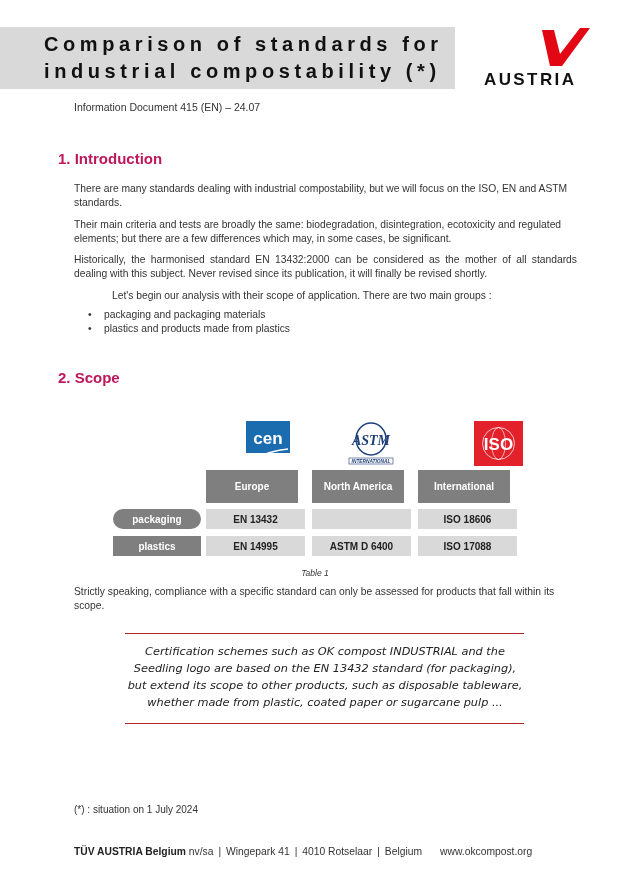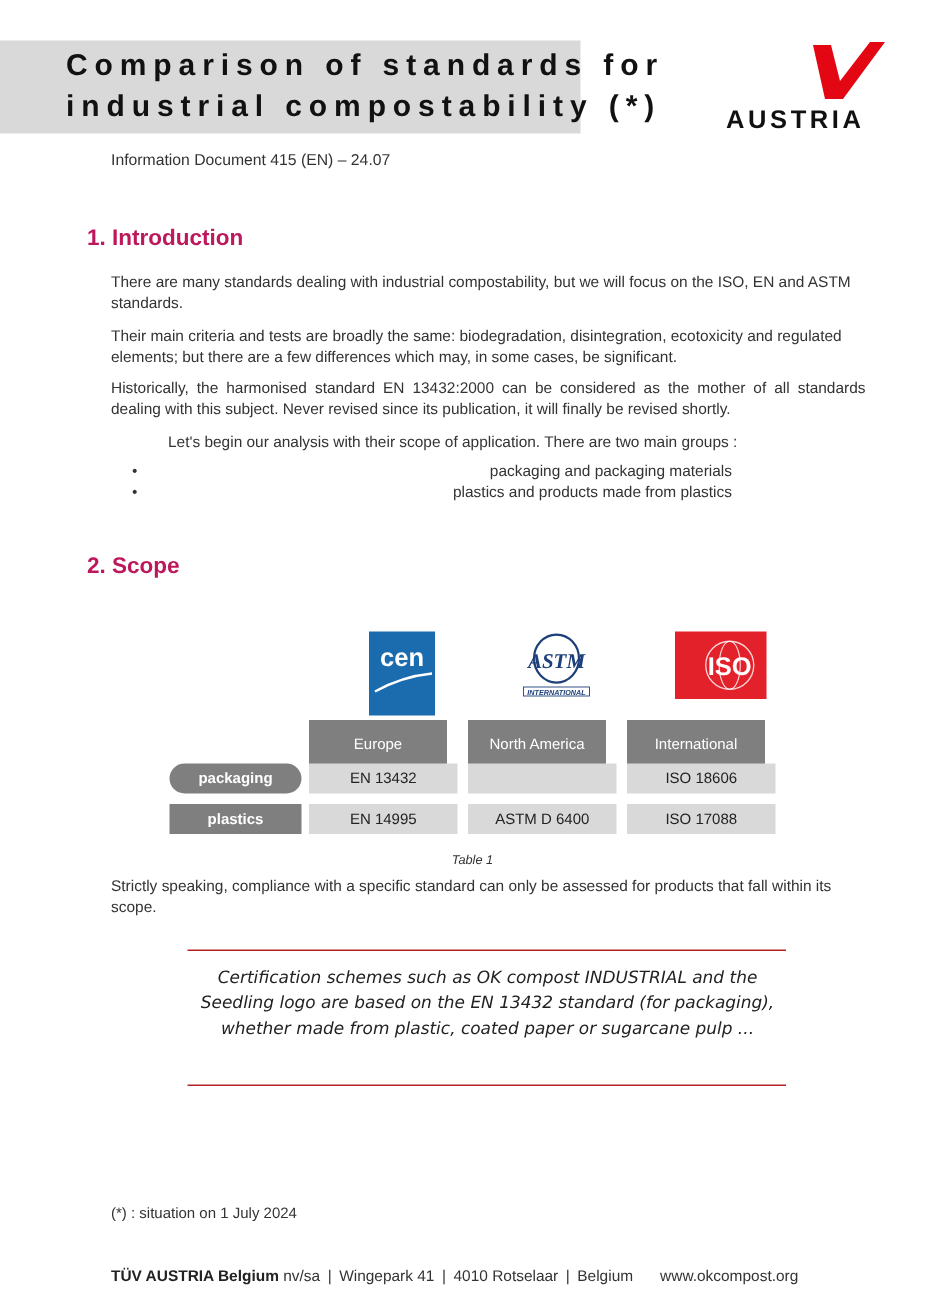--- a/index.html
+++ b/index.html
@@ -2,21 +2,21 @@
 <html><head>
 <meta charset="utf-8">
 <style>
   html, body { margin: 0; padding: 0; }
   body {
     width: 630px; height: 872px; background: #ffffff; position: relative; overflow: hidden;
     font-family: "DejaVu Sans", sans-serif; color: #222;
   }
   .abs { position: absolute; }
   .title-band {
-    left: 0; top: 27px; width: 387px; height: 62px; background: #d9d9d9;
+    left: 0; top: 27px; width: 455px; height: 62px; background: #d9d9d9;
   }
   .title-line {
     position: absolute; left: 44px; font-family: "Liberation Sans", sans-serif; font-weight: bold;
     font-size: 20px; letter-spacing: 4.6px; color: #111; white-space: nowrap;
   }
   .title-line.l1 { top: 6px; }
   .title-line.l2 { top: 33px; }
   .logo { left: 480px; top: 24px; width: 112px; height: 66px; }
   .logo-tuv {
     position: absolute; left: 2px; top: 0; font-family: "Liberation Sans", sans-serif;
@@ -29,28 +29,28 @@
   .docinfo { left: 74px; top: 101px; font-family: "Liberation Sans", sans-serif; font-size: 10.5px; color: #333; }
   .h1 {
     left: 58px; font-family: "Liberation Sans", sans-serif; font-weight: bold; font-size: 15px; color: #be185d;
   }
   .para {
     left: 74px; width: 503px; font-family: "Liberation Sans", sans-serif; font-size: 10.3px;
     line-height: 14px; color: #333; margin: 0;
   }
   .para.justify { text-align: justify; }
   .bullets { left: 88px; width: 400px; margin: 0; padding: 0; list-style: none;
-    font-family: "Liberation Sans", sans-serif; font-size: 10.3px; line-height: 14px; color: #333; text-align: right; }
+    font-family: "Liberation Sans", sans-serif; font-size: 10.3px; line-height: 14px; color: #333; }
   .bullets li { position: relative; padding-left: 16px; }
   .bullets li::before { content: "\2022"; position: absolute; left: 0; top: 0; }
   .cell {
     position: absolute; display: flex; align-items: center; justify-content: center;
-    font-family: "Liberation Sans", sans-serif; font-size: 10px;
+    font-family: "Liberation Sans", sans-serif; font-size: 10px; font-weight: bold;
   }
-  .cell.head { background: #7f7f7f; color: #fff; font-weight: normal; height: 33px; top: 480px; width: 92px; }
+  .cell.head { background: #7f7f7f; color: #fff; font-weight: bold; height: 33px; top: 470px; width: 92px; }
   .cell.rowlab { background: #7f7f7f; color: #fff; font-weight: bold; left: 113px; width: 88px; height: 20px; }
   .cell.val { background: #d9d9d9; color: #222; width: 99px; height: 20px; }
   .caption { left: 0; width: 630px; top: 568px; text-align: center; font-family: "Liberation Sans", sans-serif; font-style: italic; font-size: 8.5px; color: #333; }
   .quote-rule { left: 125px; width: 399px; height: 1px; background: #b22222; }
   .quote {
     left: 110px; width: 430px; top: 643px; text-align: center; font-family: "DejaVu Sans", sans-serif;
     font-style: italic; font-size: 11.3px; line-height: 17px; color: #222; margin: 0;
   }
   .footnote { left: 74px; top: 804px; font-family: "Liberation Sans", sans-serif; font-size: 10px; color: #333; }
   .footer { left: 74px; top: 846px; font-family: "Liberation Sans", sans-serif; font-size: 10.3px; color: #333; white-space: nowrap; }
@@ -80,35 +80,35 @@
 <p class="abs para" style="top:218px;">Their main criteria and tests are broadly the same: biodegradation, disintegration, ecotoxicity and regulated elements; but there are a few differences which may, in some cases, be significant.</p>
 <p class="abs para justify" style="top:253px;">Historically, the harmonised standard EN 13432:2000 can be considered as the mother of all standards dealing with this subject. Never revised since its publication, it will finally be revised shortly.</p>
 <p class="abs para" style="top:289px;margin-left:38px;">Let's begin our analysis with their scope of application. There are two main groups :</p>
 <ul class="abs bullets" style="top:308px;">
   <li>packaging and packaging materials</li>
   <li>plastics and products made from plastics</li>
 </ul>
 
 <div class="abs h1" style="top:369px;">2. Scope</div>
 
-<div class="abs" style="left:246px;top:421px;width:44px;height:56px;background:#1b6cae;">
+<div class="abs" style="left:246px;top:421px;width:44px;height:32px;background:#1b6cae;">
   <svg width="44" height="44" viewBox="0 0 44 44">
     <text x="22" y="23" text-anchor="middle" fill="#fff" font-family="Liberation Sans, sans-serif" font-weight="bold" font-size="17">cen</text>
     <path d="M4 40 Q22 30 42 28" stroke="#fff" stroke-width="1.6" fill="none"></path>
   </svg>
 </div>
 <div class="abs" style="left:347px;top:420px;width:48px;height:47px;font-style:italic;">
   <svg width="48" height="47" viewBox="0 0 48 47">
     <ellipse cx="24" cy="19" rx="15" ry="16" fill="none" stroke="#1d3f7a" stroke-width="1.5"></ellipse>
     <text x="24" y="25" text-anchor="middle" fill="#1d3f7a" font-family="Liberation Serif, serif" font-weight="bold" font-size="14">ASTM</text>
     <rect x="2" y="38" width="44" height="6" fill="#fff" stroke="#1d3f7a" stroke-width="0.6"></rect>
     <text x="24" y="43" text-anchor="middle" fill="#1d3f7a" font-family="Liberation Sans, sans-serif" font-weight="bold" font-size="4.8">INTERNATIONAL</text>
   </svg>
 </div>
-<div class="abs" style="left:450px;top:421px;width:49px;height:45px;background:#e3212a;padding-left:12px;">
+<div class="abs" style="left:474px;top:421px;width:49px;height:45px;background:#e3212a;">
   <svg width="49" height="45" viewBox="0 0 49 45">
     <circle cx="24.5" cy="22.5" r="16" fill="none" stroke="#fff" stroke-width="0.9" opacity="0.8"></circle>
     <ellipse cx="24.5" cy="22.5" rx="7" ry="16" fill="none" stroke="#fff" stroke-width="0.8" opacity="0.8"></ellipse>
     <text x="24.5" y="29" text-anchor="middle" fill="#fff" font-family="Liberation Sans, sans-serif" font-weight="bold" font-size="17">ISO</text>
   </svg>
 </div>
 
 <div>
   <div class="cell head" style="left:206px;">Europe</div>
   <div class="cell head" style="left:312px;">North America</div>
@@ -125,20 +125,21 @@
   <div class="cell val" style="left:418px;top:536px;">ISO 17088</div>
 </div>
 <div class="abs caption">Table 1</div>
 
 <p class="abs para" style="top:585px;">Strictly speaking, compliance with a specific standard can only be assessed for products that fall within its scope.</p>
 
 <div class="abs quote-rule" style="top:633px;"></div>
 <div class="abs quote">
   <div>Certification schemes such as OK compost INDUSTRIAL and the</div>
   <div>Seedling logo are based on the EN 13432 standard (for packaging),</div>
+  <div>but extend its scope to other products, such as disposable tableware,</div>
   <div>whether made from plastic, coated paper or sugarcane pulp ...</div>
 </div>
 <div class="abs quote-rule" style="top:723px;"></div>
 
 <div class="abs footnote">(*) : situation on 1 July 2024</div>
 <div class="abs footer">
   <b>TÜV AUSTRIA Belgium</b><span> nv/sa</span><span class="sep">|</span><span>Wingepark 41</span><span class="sep">|</span><span>4010 Rotselaar</span><span class="sep">|</span><span>Belgium</span><span class="url">www.okcompost.org</span>
 </div>
 
 </body></html>

